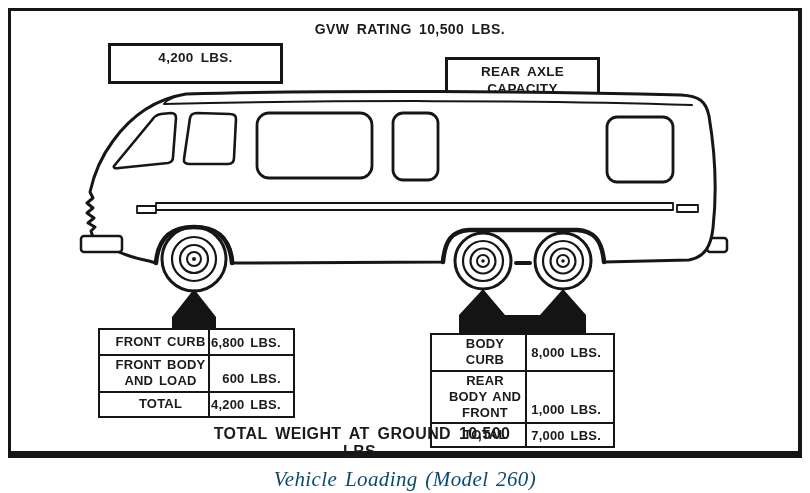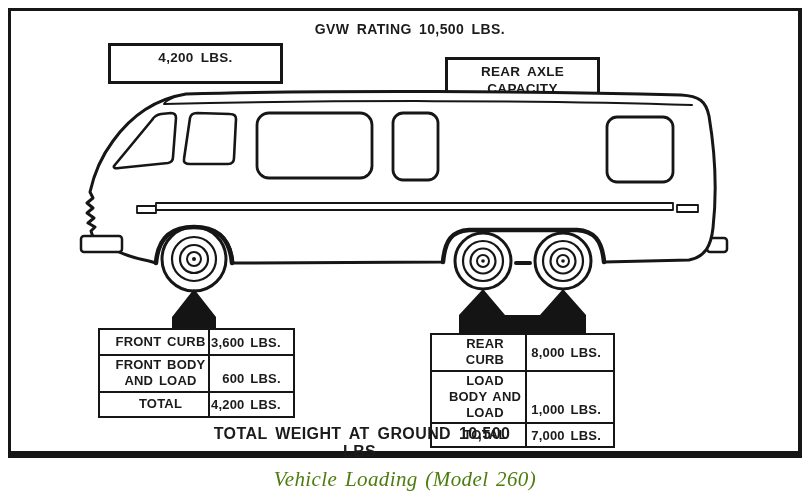--- a/index.html
+++ b/index.html
@@ -34,21 +34,21 @@
   td.vbottom{vertical-align:bottom;padding-bottom:5px;margin-top:48px;}
   table.ft{left:98px;top:328px;}
   table.ft col.c1{width:110px;} table.ft col.c2{width:82px;}
   table.ft tr.r1{height:26px;} table.ft tr.r2{height:30px;border-radius:18px;} table.ft tr.r3{height:25px;}
   table.rt{left:430px;top:333px;}
   table.rt col.c1{width:95px;} table.rt col.c2{width:88px;}
   table.rt tr.r1{height:23px;} table.rt tr.r2{height:38px;} table.rt tr.r3{height:24px;}
   .caption{
     position:absolute;left:255px;top:467px;width:300px;text-align:center;
     font-family:"Liberation Serif","DejaVu Serif",serif;font-style:italic;
-    font-size:21px;letter-spacing:.4px;word-spacing:2px;color:#4d7c0f;
+    font-size:21px;letter-spacing:.4px;word-spacing:2px;color:#0c4a6e;
   }
 </style>
 </head>
 <body>
 
 <div class="stage">
 
   <div class="frame"></div>
 
   <div class="lbl title-text">GVW RATING 10,500 LBS.</div>
@@ -137,45 +137,45 @@
   </svg>
 
   <table class="wtable ft">
     <colgroup>
         <col class="c1">
         <col class="c2">
       </colgroup>
     <tbody>
         <tr class="r1">
       <td class="lab">FRONT CURB</td>
-      <td class="val">3,600 LBS.</td>
+      <td class="val">6,800 LBS.</td>
     </tr>
     <tr class="r2">
       <td class="lab">FRONT BODY AND LOAD</td>
       <td class="val vbottom">600 LBS.</td>
     </tr>
     <tr class="r3">
       <td class="lab">TOTAL</td>
       <td class="val">4,200 LBS.</td>
     </tr>
   </tbody>
     </table>
 
   <table class="wtable rt">
     <colgroup>
         <col class="c1">
         <col class="c2">
       </colgroup>
     <tbody>
         <tr class="r1">
-      <td class="lab">REAR CURB</td>
+      <td class="lab">BODY CURB</td>
       <td class="val">8,000 LBS.</td>
     </tr>
     <tr class="r2">
-      <td class="lab">LOAD BODY AND LOAD</td>
+      <td class="lab">REAR BODY AND FRONT</td>
       <td class="val vbottom">1,000 LBS.</td>
     </tr>
     <tr class="r3">
       <td class="lab">TOTAL</td>
       <td class="val">7,000 LBS.</td>
     </tr>
   </tbody>
     </table>
 
   <div class="lbl footer-text">TOTAL WEIGHT AT GROUND 10,500 LBS.</div>

